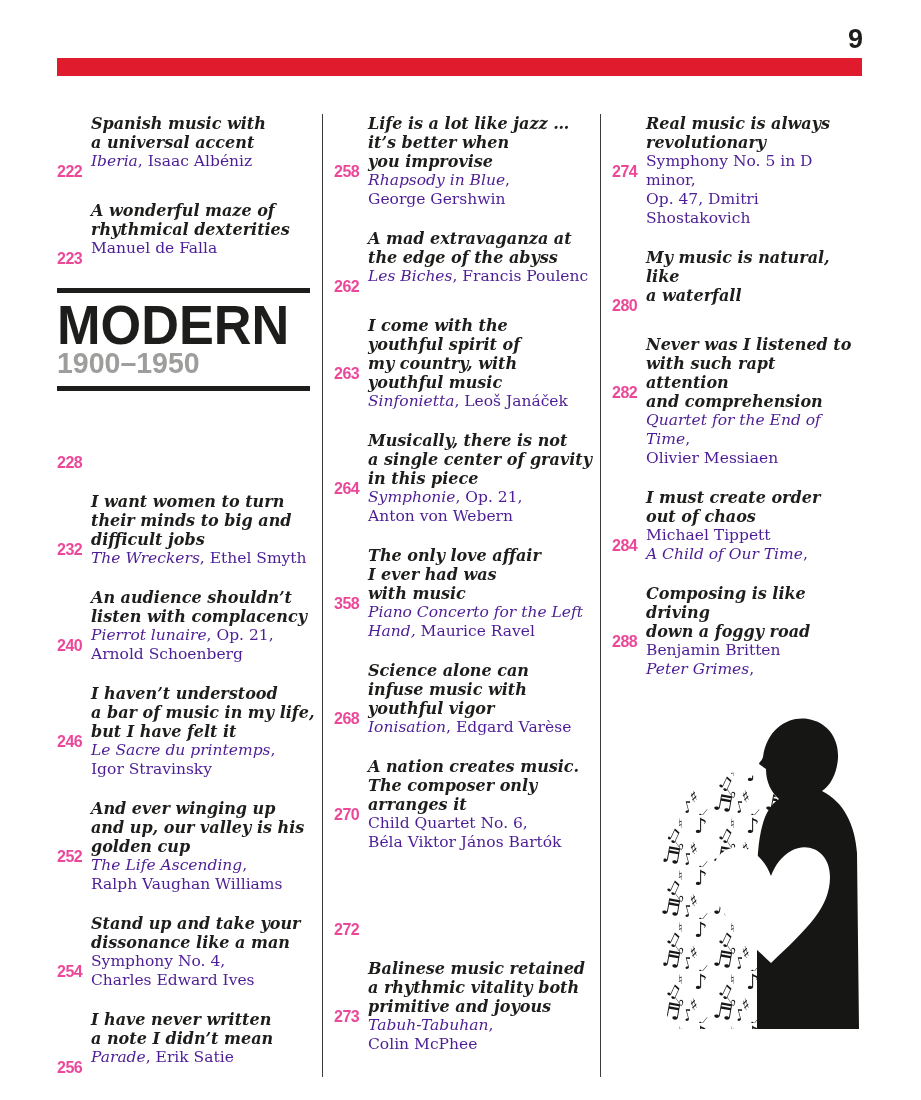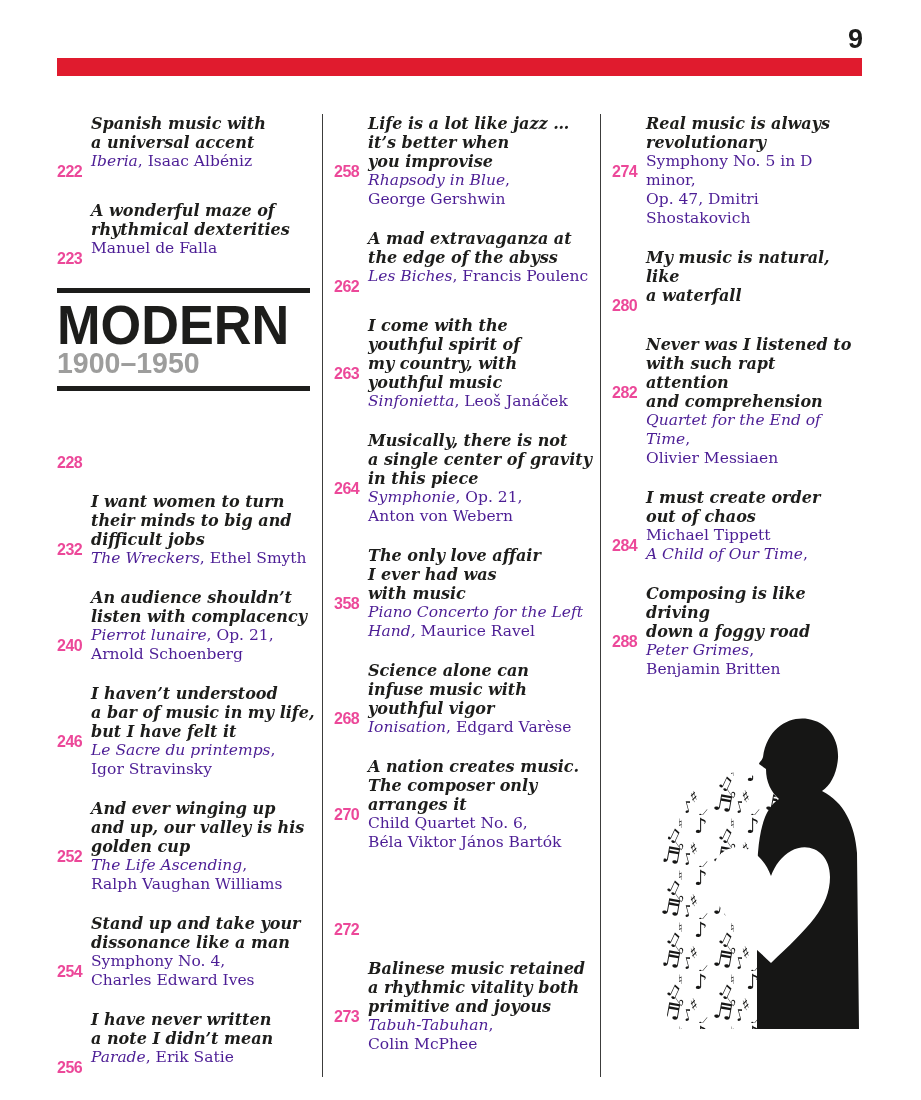--- a/index.html
+++ b/index.html
@@ -279,22 +279,22 @@
               <div class="meta-line"><span>Michael Tippett</span></div>
               <div class="meta-line"><span class="it">A Child of Our Time</span><span>,</span></div>
             </div>
           </div>
         </div><div class="entry">
           <span class="entry-num">288</span>
           <div class="entry-body">
             <div class="entry-title">Composing is like driving
 down a foggy road</div>
             <div class="entry-meta">
+              <div class="meta-line"><span>Benjamin Britten</span></div>
               <div class="meta-line"><span class="it">Peter Grimes</span><span>,</span></div>
-              <div class="meta-line"><span>Benjamin Britten</span></div>
             </div>
           </div>
         </div><svg class="illustration" width="266" height="318" viewBox="0 0 266 318">
           <defs>
             <pattern id="notes" patternUnits="userSpaceOnUse" width="52" height="52">
               <text x="4" y="18" font-size="21" font-family="DejaVu Sans, sans-serif" fill="#161615">♪</text>
               <text x="26" y="22" font-size="17" font-family="DejaVu Sans, sans-serif" fill="#161615" transform="rotate(25 26 22)">♫</text>
               <text x="2" y="40" font-size="16" font-family="DejaVu Sans, sans-serif" fill="#161615" transform="rotate(-20 2 40)">♯</text>
               <text x="22" y="46" font-size="22" font-family="DejaVu Sans, sans-serif" fill="#161615" transform="rotate(10 22 46)">♬</text>
               <text x="42" y="36" font-size="15" font-family="DejaVu Sans, sans-serif" fill="#161615" transform="rotate(-35 42 36)">♭</text>

